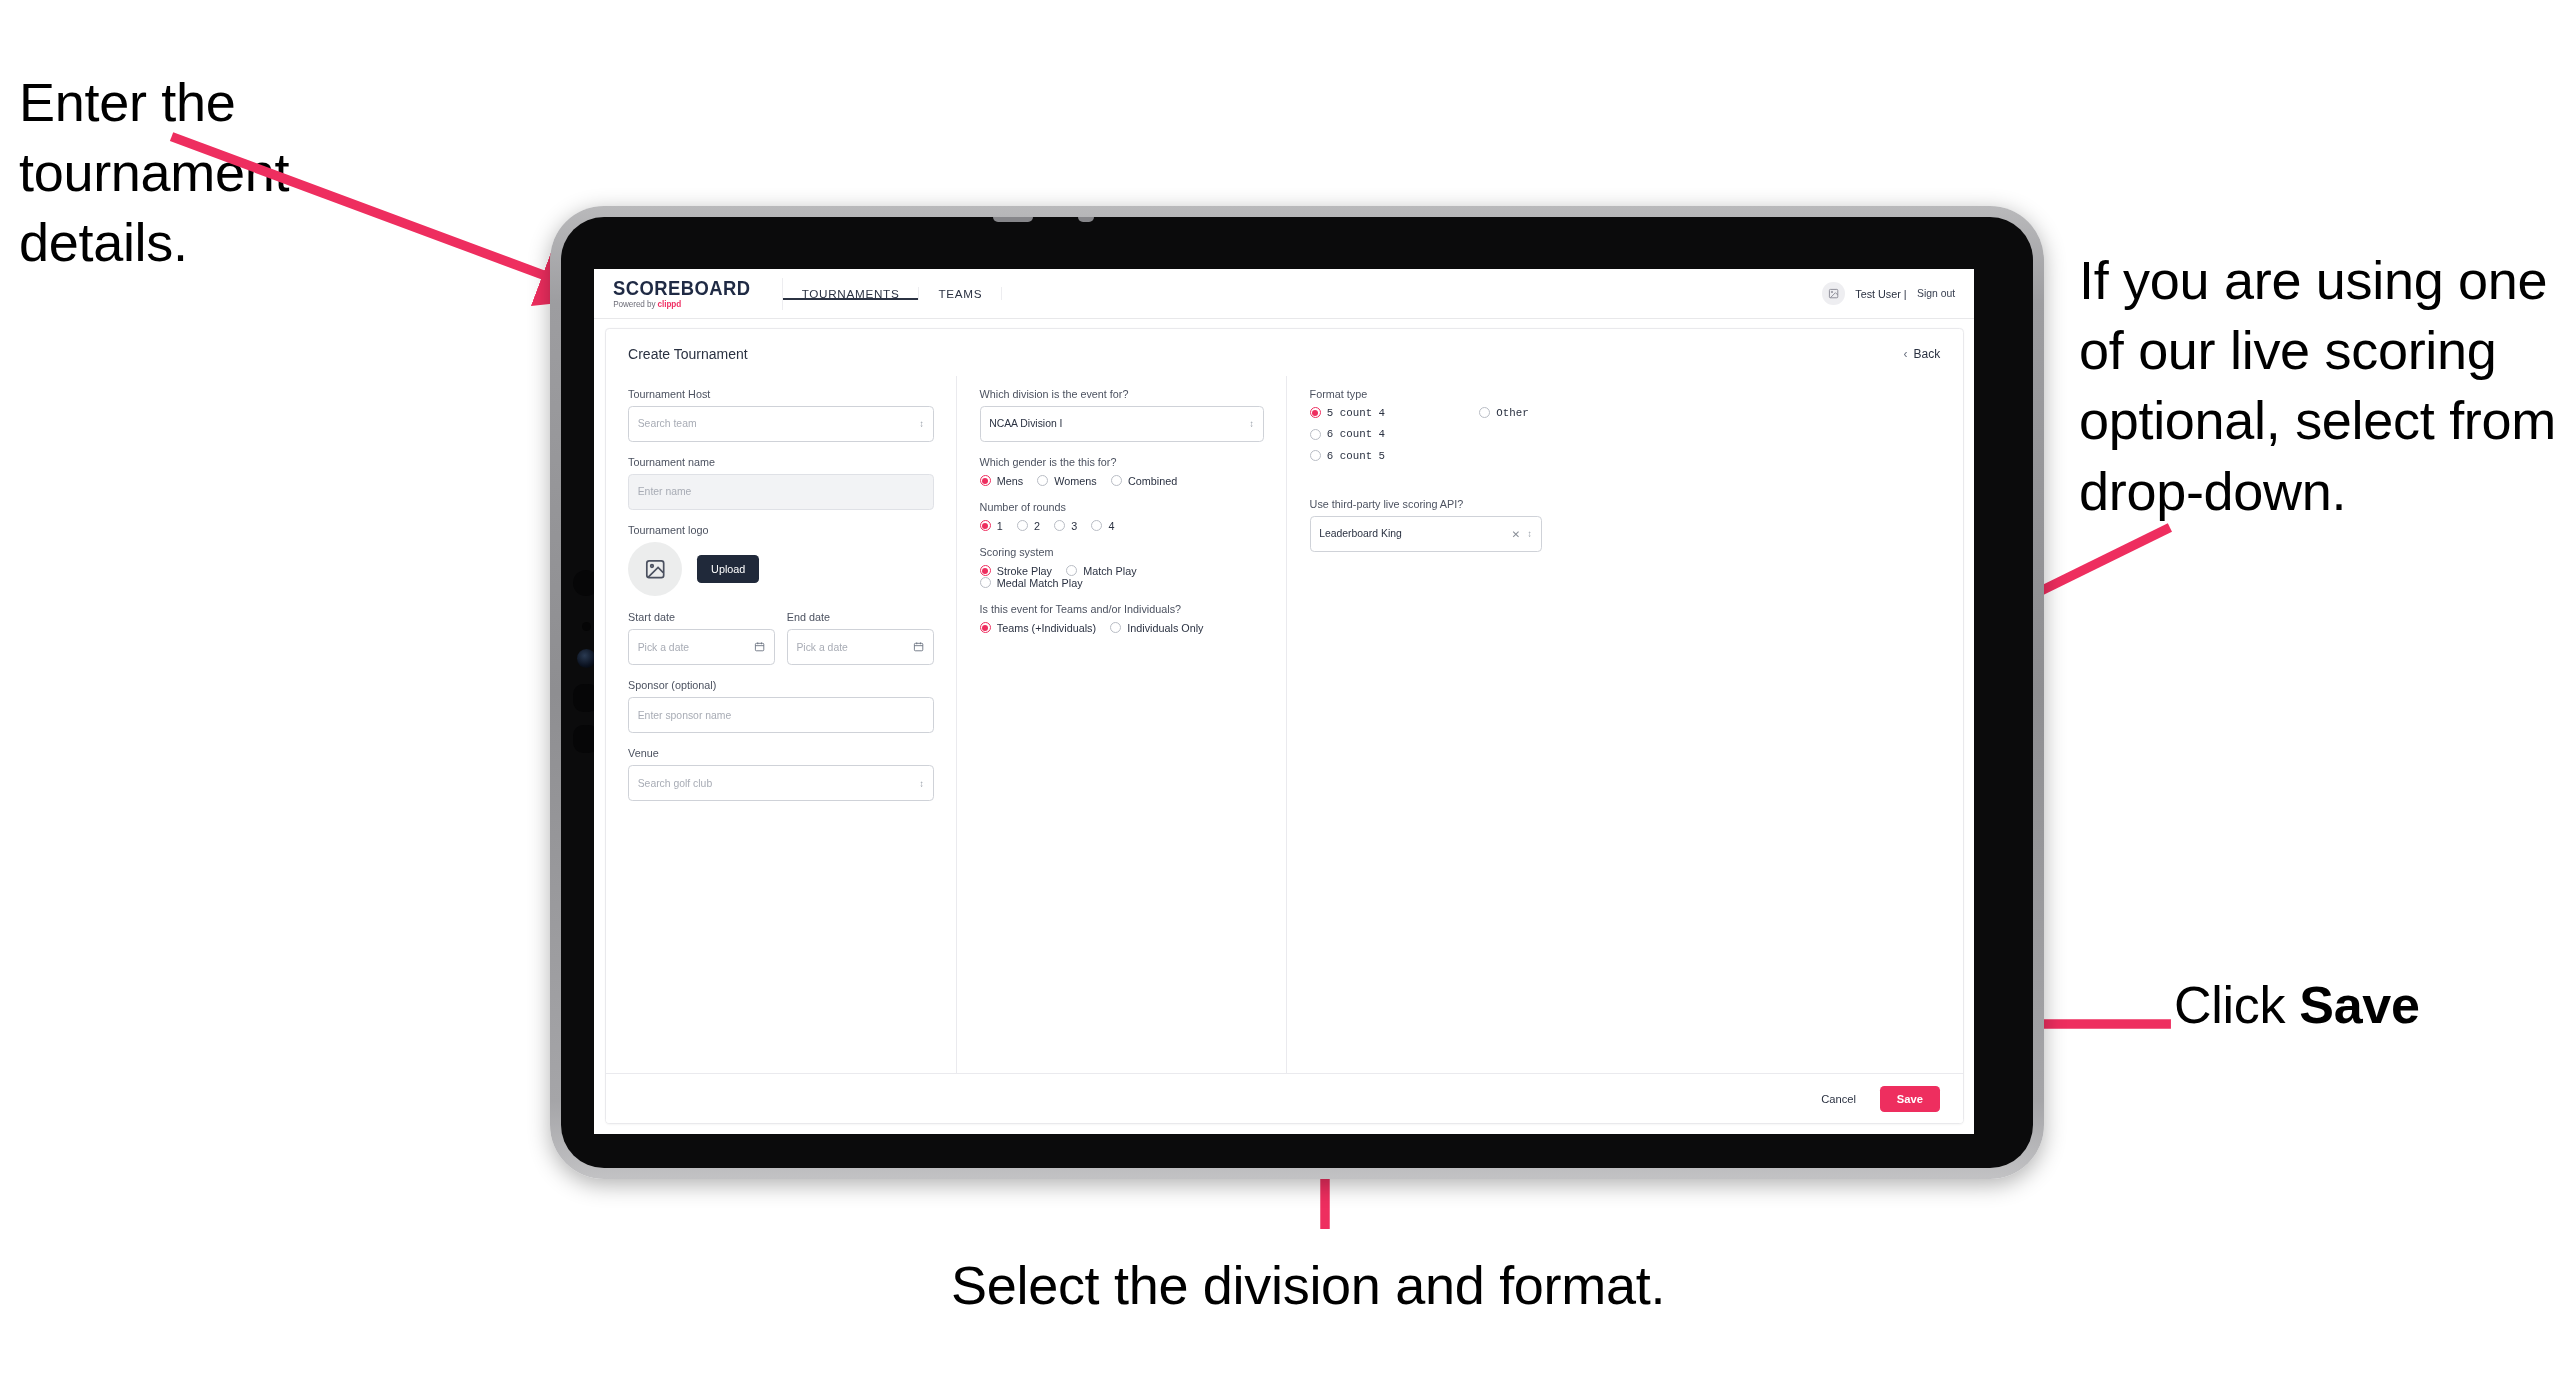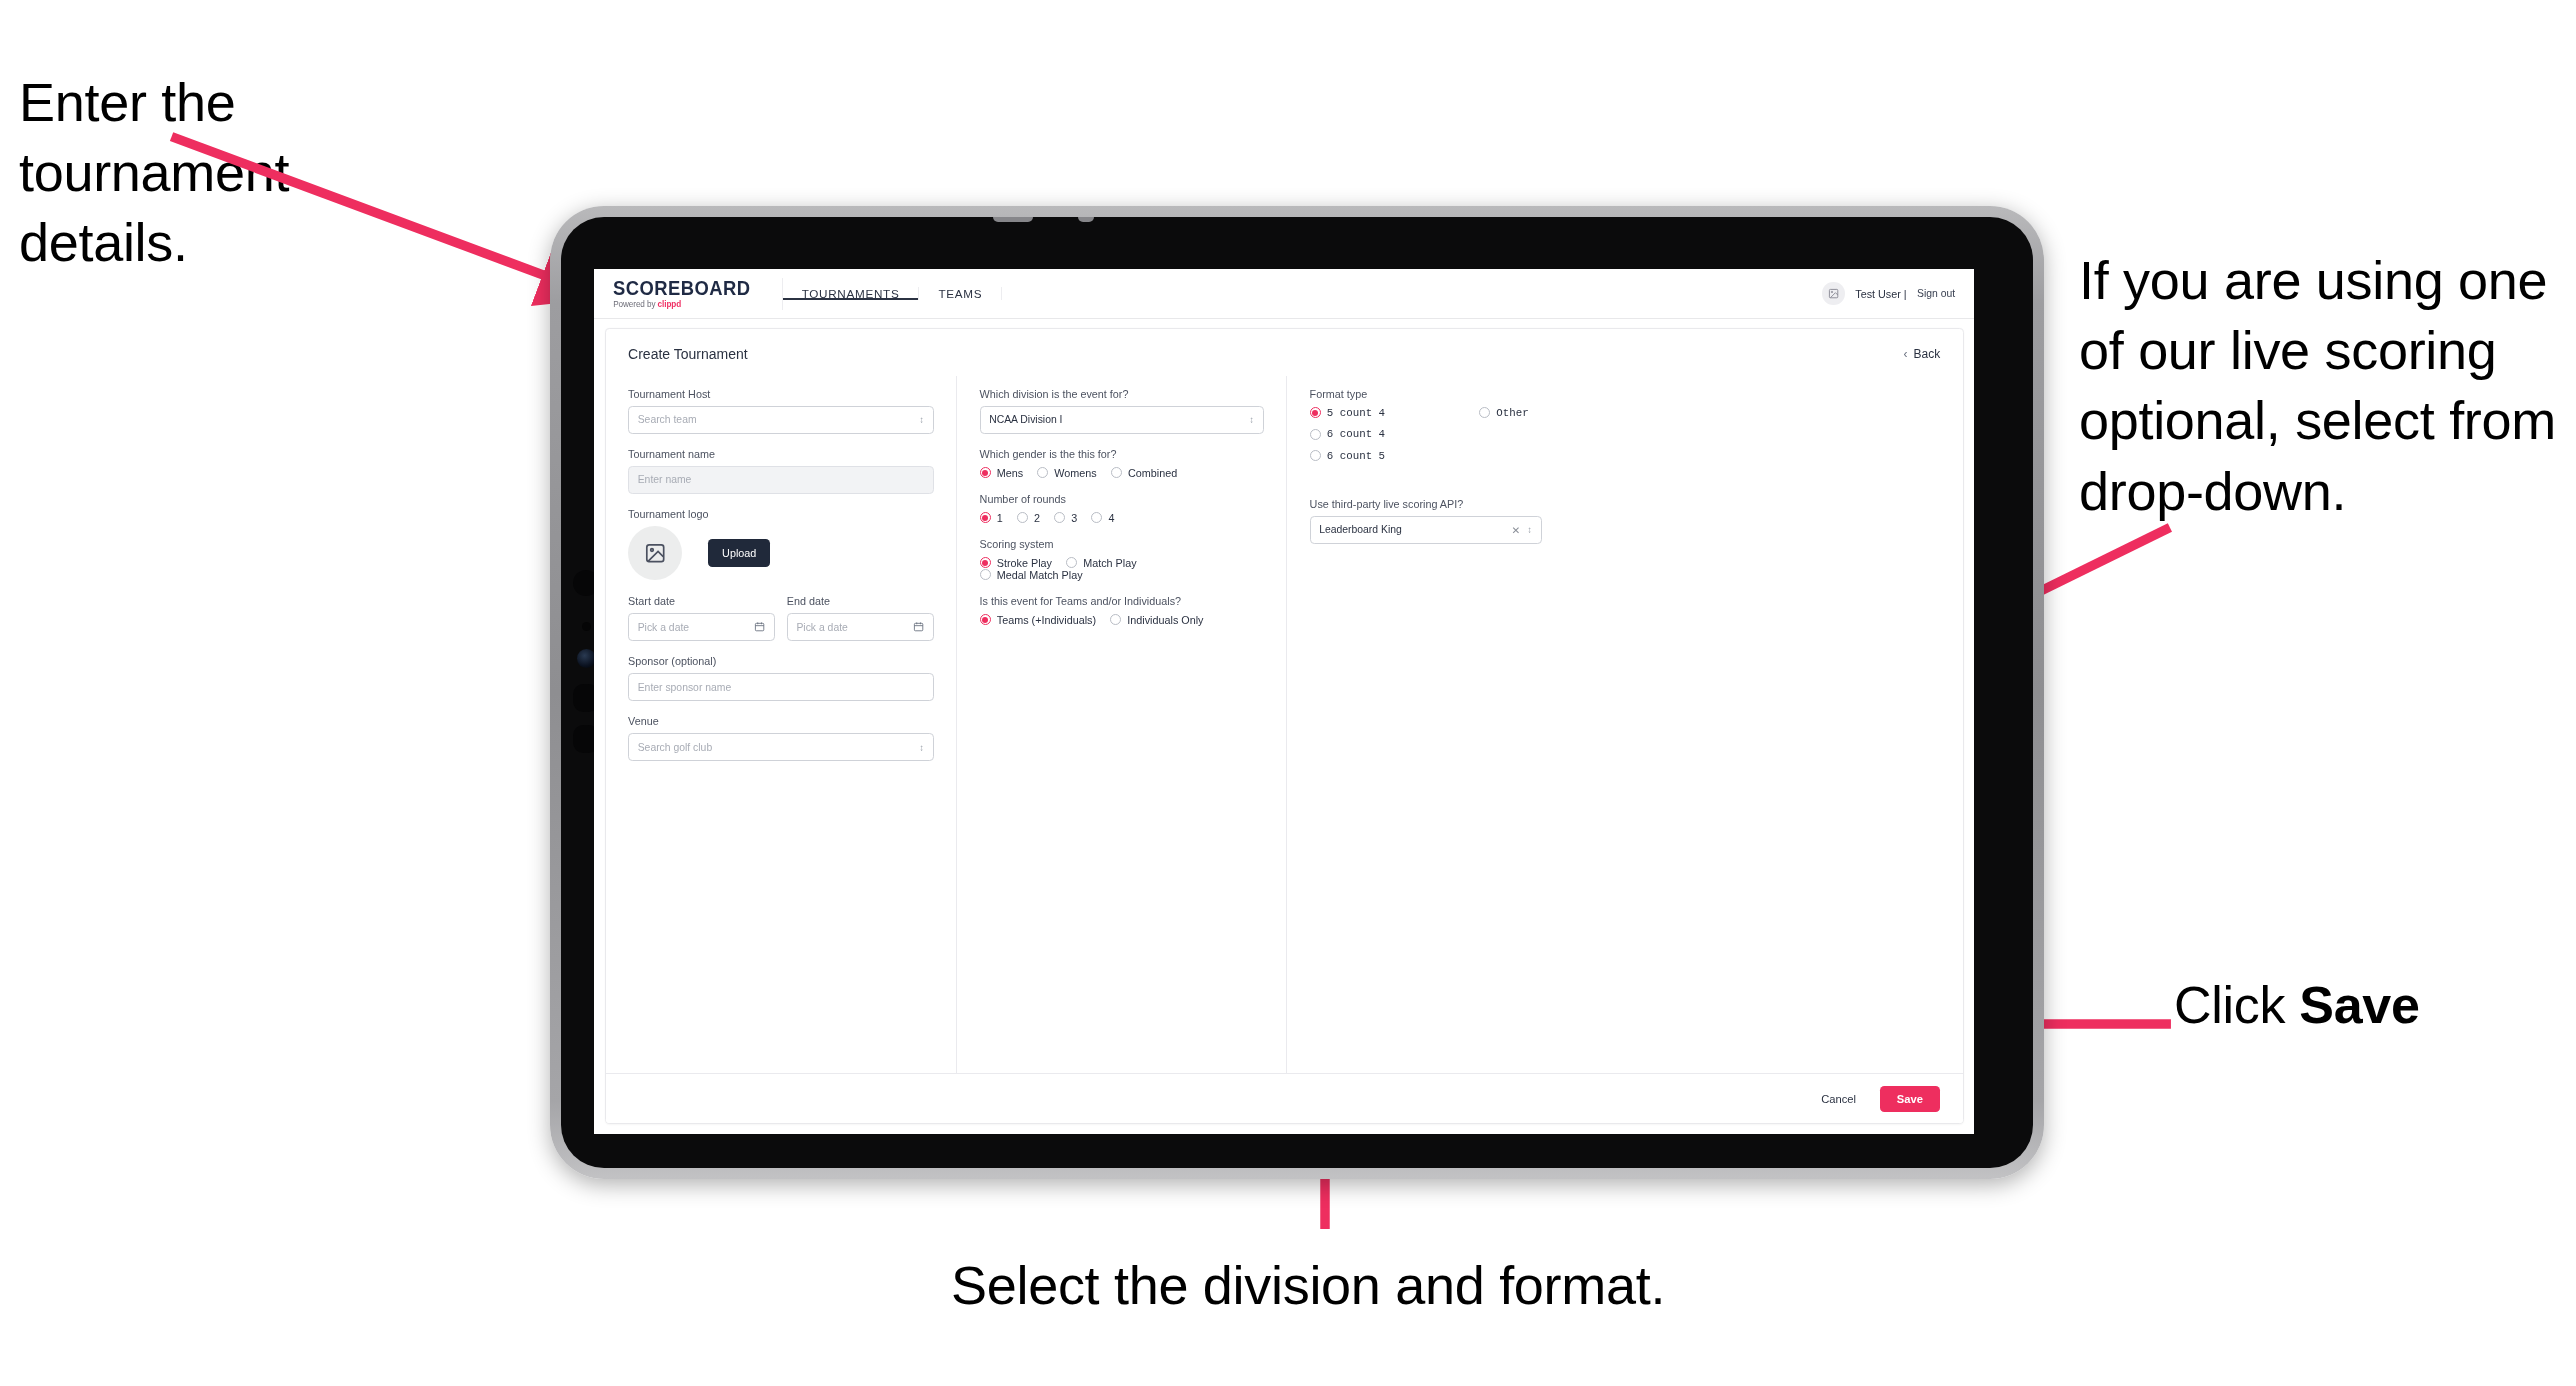--- a/index.html
+++ b/index.html
@@ -161,41 +161,41 @@
   .col-2 { width: 330px; padding-left: 22.5px; padding-right: 22.5px; border-right: 0.9px solid #eaeaee; }
   .col-3 { flex: 1; padding-left: 22.5px; }
 
   .flabel {
     font-size: 10.8px; color: #4c5260;
     margin-bottom: 6px; display: block;
   }
   .field { margin-bottom: 14px; }
 
   .input {
-    width: 100%; height: 28px;
+    width: 100%; height: 36px;
     border: 0.9px solid #cfd2d8;
     border-radius: 4.3px;
     background: #fff;
     display: flex; align-items: center;
     padding: 0 8.6px;
     font-size: 10.4px;
     color: #2b3242;
   }
   .input.ph { color: #a8acb5; }
   .input.filledgrey { background: #f2f3f5; border-color: #dfe1e6; }
   .input .spacer { flex: 1; }
   .icon-sel { color: #9aa0aa; font-size: 9.5px; line-height: 1; }
   .icon-x { color: #8b9099; font-size: 10.4px; margin-right: 7px; }
   .icon-cal { color: #6b7280; }
 
   .row2 { display: flex; gap: 12px; }
   .row2 > div { flex: 1; }
 
   
-  .logo-row { display: flex; align-items: center; gap: 26px; margin-bottom: 15.6px; }
+  .logo-row { display: flex; align-items: center; gap: 15px; margin-bottom: 15.6px; }
   .logo-circle {
     width: 54px; height: 54px; border-radius: 50%;
     background: #eceded;
     display: flex; align-items: center; justify-content: center;
     color: #4b5160;
   }
   .upload-btn {
     background: #20293a; color: #fff;
     font-size: 10.8px;
     padding: 7.8px 14px; border-radius: 4.3px;

